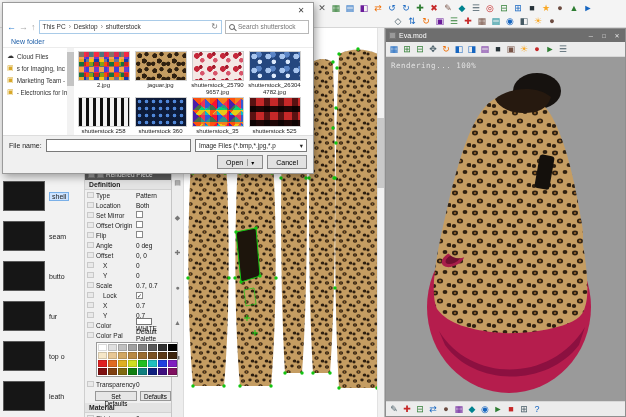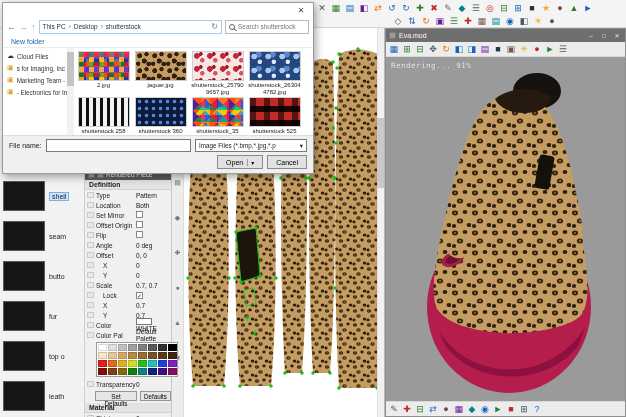--- a/index.html
+++ b/index.html
@@ -415,21 +415,21 @@
         <span class="ticon" style="color: rgb(21, 101, 192);">◨</span>
         <span class="ticon" style="color: rgb(106, 27, 154);">▤</span>
         <span class="ticon" style="color: rgb(38, 50, 56);">■</span>
         <span class="ticon" style="color: rgb(121, 85, 72);">▣</span>
         <span class="ticon" style="color: rgb(249, 168, 37);">☀</span>
         <span class="ticon" style="color: rgb(198, 40, 40);">●</span>
         <span class="ticon" style="color: rgb(46, 125, 50);">►</span>
         <span class="ticon" style="color: rgb(69, 90, 100);">☰</span>
       </div>
     <div id="v3port">
-      <div id="renderstatus">Rendering... 91%</div>
+      <div id="renderstatus">Rendering... 100%</div>
       <svg style="position:absolute;left:5px;top:12px" width="230" height="330" viewBox="0 0 230 330">
         <defs>
           <pattern id="leoB" width="20" height="20" patternUnits="userSpaceOnUse">
             <rect width="20" height="20" fill="#c59d62"></rect>
             <ellipse cx="4" cy="4" rx="3" ry="2.4" fill="#2f2010"></ellipse>
             <ellipse cx="14" cy="3" rx="2.4" ry="2" fill="#2f2010"></ellipse>
             <ellipse cx="9" cy="12" rx="3.1" ry="2.5" fill="#2f2010"></ellipse>
             <ellipse cx="18" cy="16" rx="2.5" ry="2.1" fill="#2f2010"></ellipse>
             <ellipse cx="3" cy="17" rx="2.2" ry="2" fill="#2f2010"></ellipse>
             <circle cx="9" cy="12" r="1.3" fill="#93642c"></circle>

